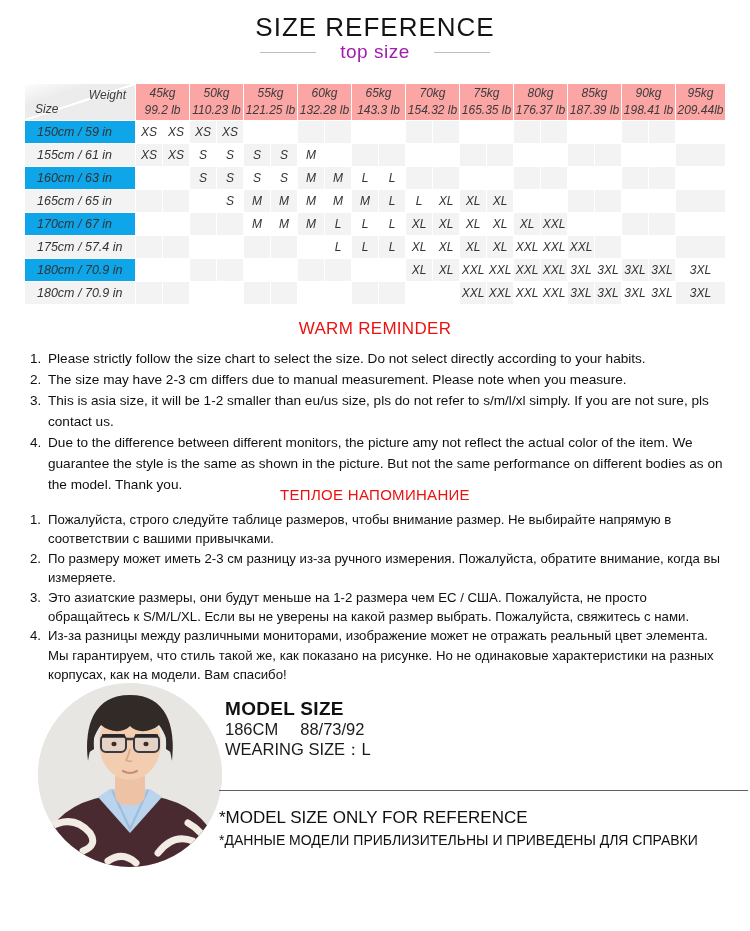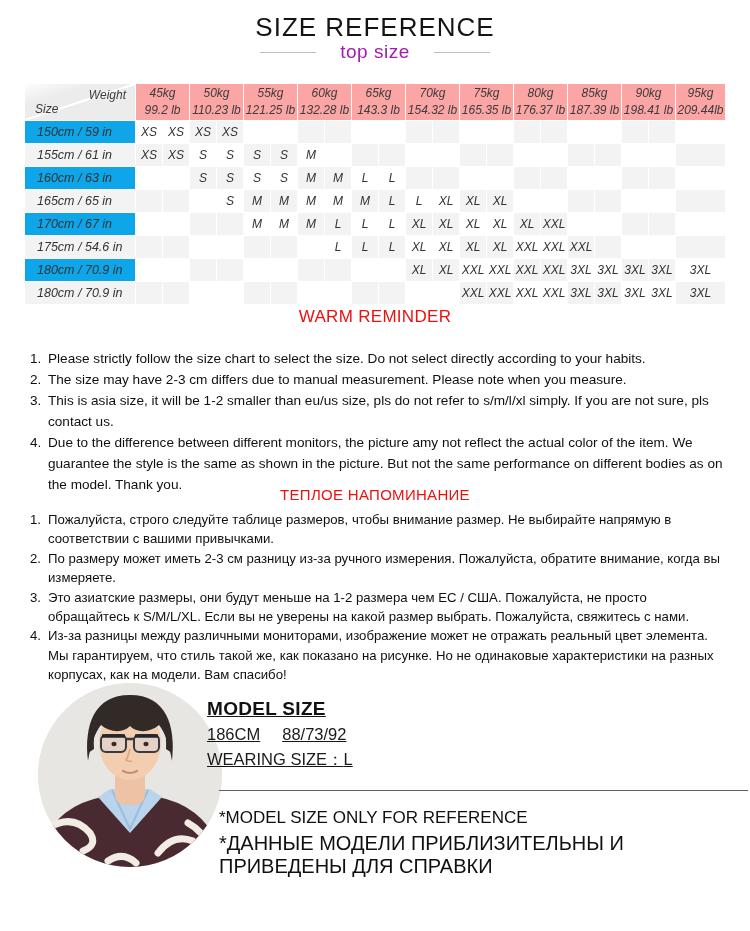--- a/index.html
+++ b/index.html
@@ -55,43 +55,43 @@
   .c {
     display:flex; align-items:center; justify-content:center;
     color:#333; background:#fff;
   }
   .gray { background:#f3f3f3; }
 
   
   .section-title {
     position:absolute; left:0; width:100%; text-align:center; letter-spacing:0.3px;
   }
-  #warm-title { top:307px; font-size:17px; }
+  #warm-title { top:319px; font-size:17px; }
   #ru-title   { top:486px; font-size:15px; }
 
   .list { position:absolute; left:30px; }
   #en-list { top:349px; width:694px; font-size:13.6px; line-height:1.54; color:#101010; }
   #ru-list { top:510px; width:697px; font-size:13.2px; line-height:1.47; color:#101010; }
   .list-item { display:flex; }
   .list-item .num { flex:none; width:18px; }
   .list-item .txt { flex:1; }
 
   
   .model-photo {
     position:absolute; left:38px; top:683px; width:184px; height:184px;
     border-radius:50%; overflow:hidden; background:#e8e6e3;
   }
   .model-photo svg { display:block; width:100%; height:100%; }
-  .model-info { position:absolute; left:207px; top:698px;text-decoration:underline; }
+  .model-info { position:absolute; left:225px; top:698px; }
   .model-title { font-size:19px; font-weight:700; color:#111; letter-spacing:0.3px; }
-  .model-line { font-size:16.5px; color:#1a1a1a; margin-top:5px; }
+  .model-line { font-size:16.5px; color:#1a1a1a; }
   .model-line .gap { display:inline-block; width:22px; }
   .divider { position:absolute; left:219px; top:790px; width:529px; height:1px; background:#5f5f5f; }
   .footer-note1 { position:absolute; left:219px; top:808px; font-size:17px; color:#101010; }
-  .footer-note2 { position:absolute; left:219px; top:832px; font-size:20px; color:#101010; }
+  .footer-note2 { position:absolute; left:219px; top:832px; font-size:14px; color:#101010; }
 </style>
 </head>
 <body>
 
 <div class="page-title">SIZE REFERENCE</div>
 
 <div class="subtitle-row">
   <span class="subtitle-line"></span>
   <span class="subtitle-text">top size</span>
   <span class="subtitle-line"></span>
@@ -249,21 +249,21 @@
     <div class="c gray">XL</div>
     <div class="c">XL</div>
     <div class="c">XL</div>
     <div class="c gray">XL</div>
     <div class="c gray">XXL</div>
     <div class="c"></div>
     <div class="c"></div>
     <div class="c gray"></div>
     <div class="c gray"></div>
     <div class="c"></div>
-    <div class="lbl gray">175cm / 54.6 in</div>
+    <div class="lbl gray">175cm / 57.4 in</div>
     <div class="c gray"></div>
     <div class="c gray"></div>
     <div class="c"></div>
     <div class="c"></div>
     <div class="c gray"></div>
     <div class="c gray"></div>
     <div class="c"></div>
     <div class="c">L</div>
     <div class="c gray">L</div>
     <div class="c gray">L</div>

